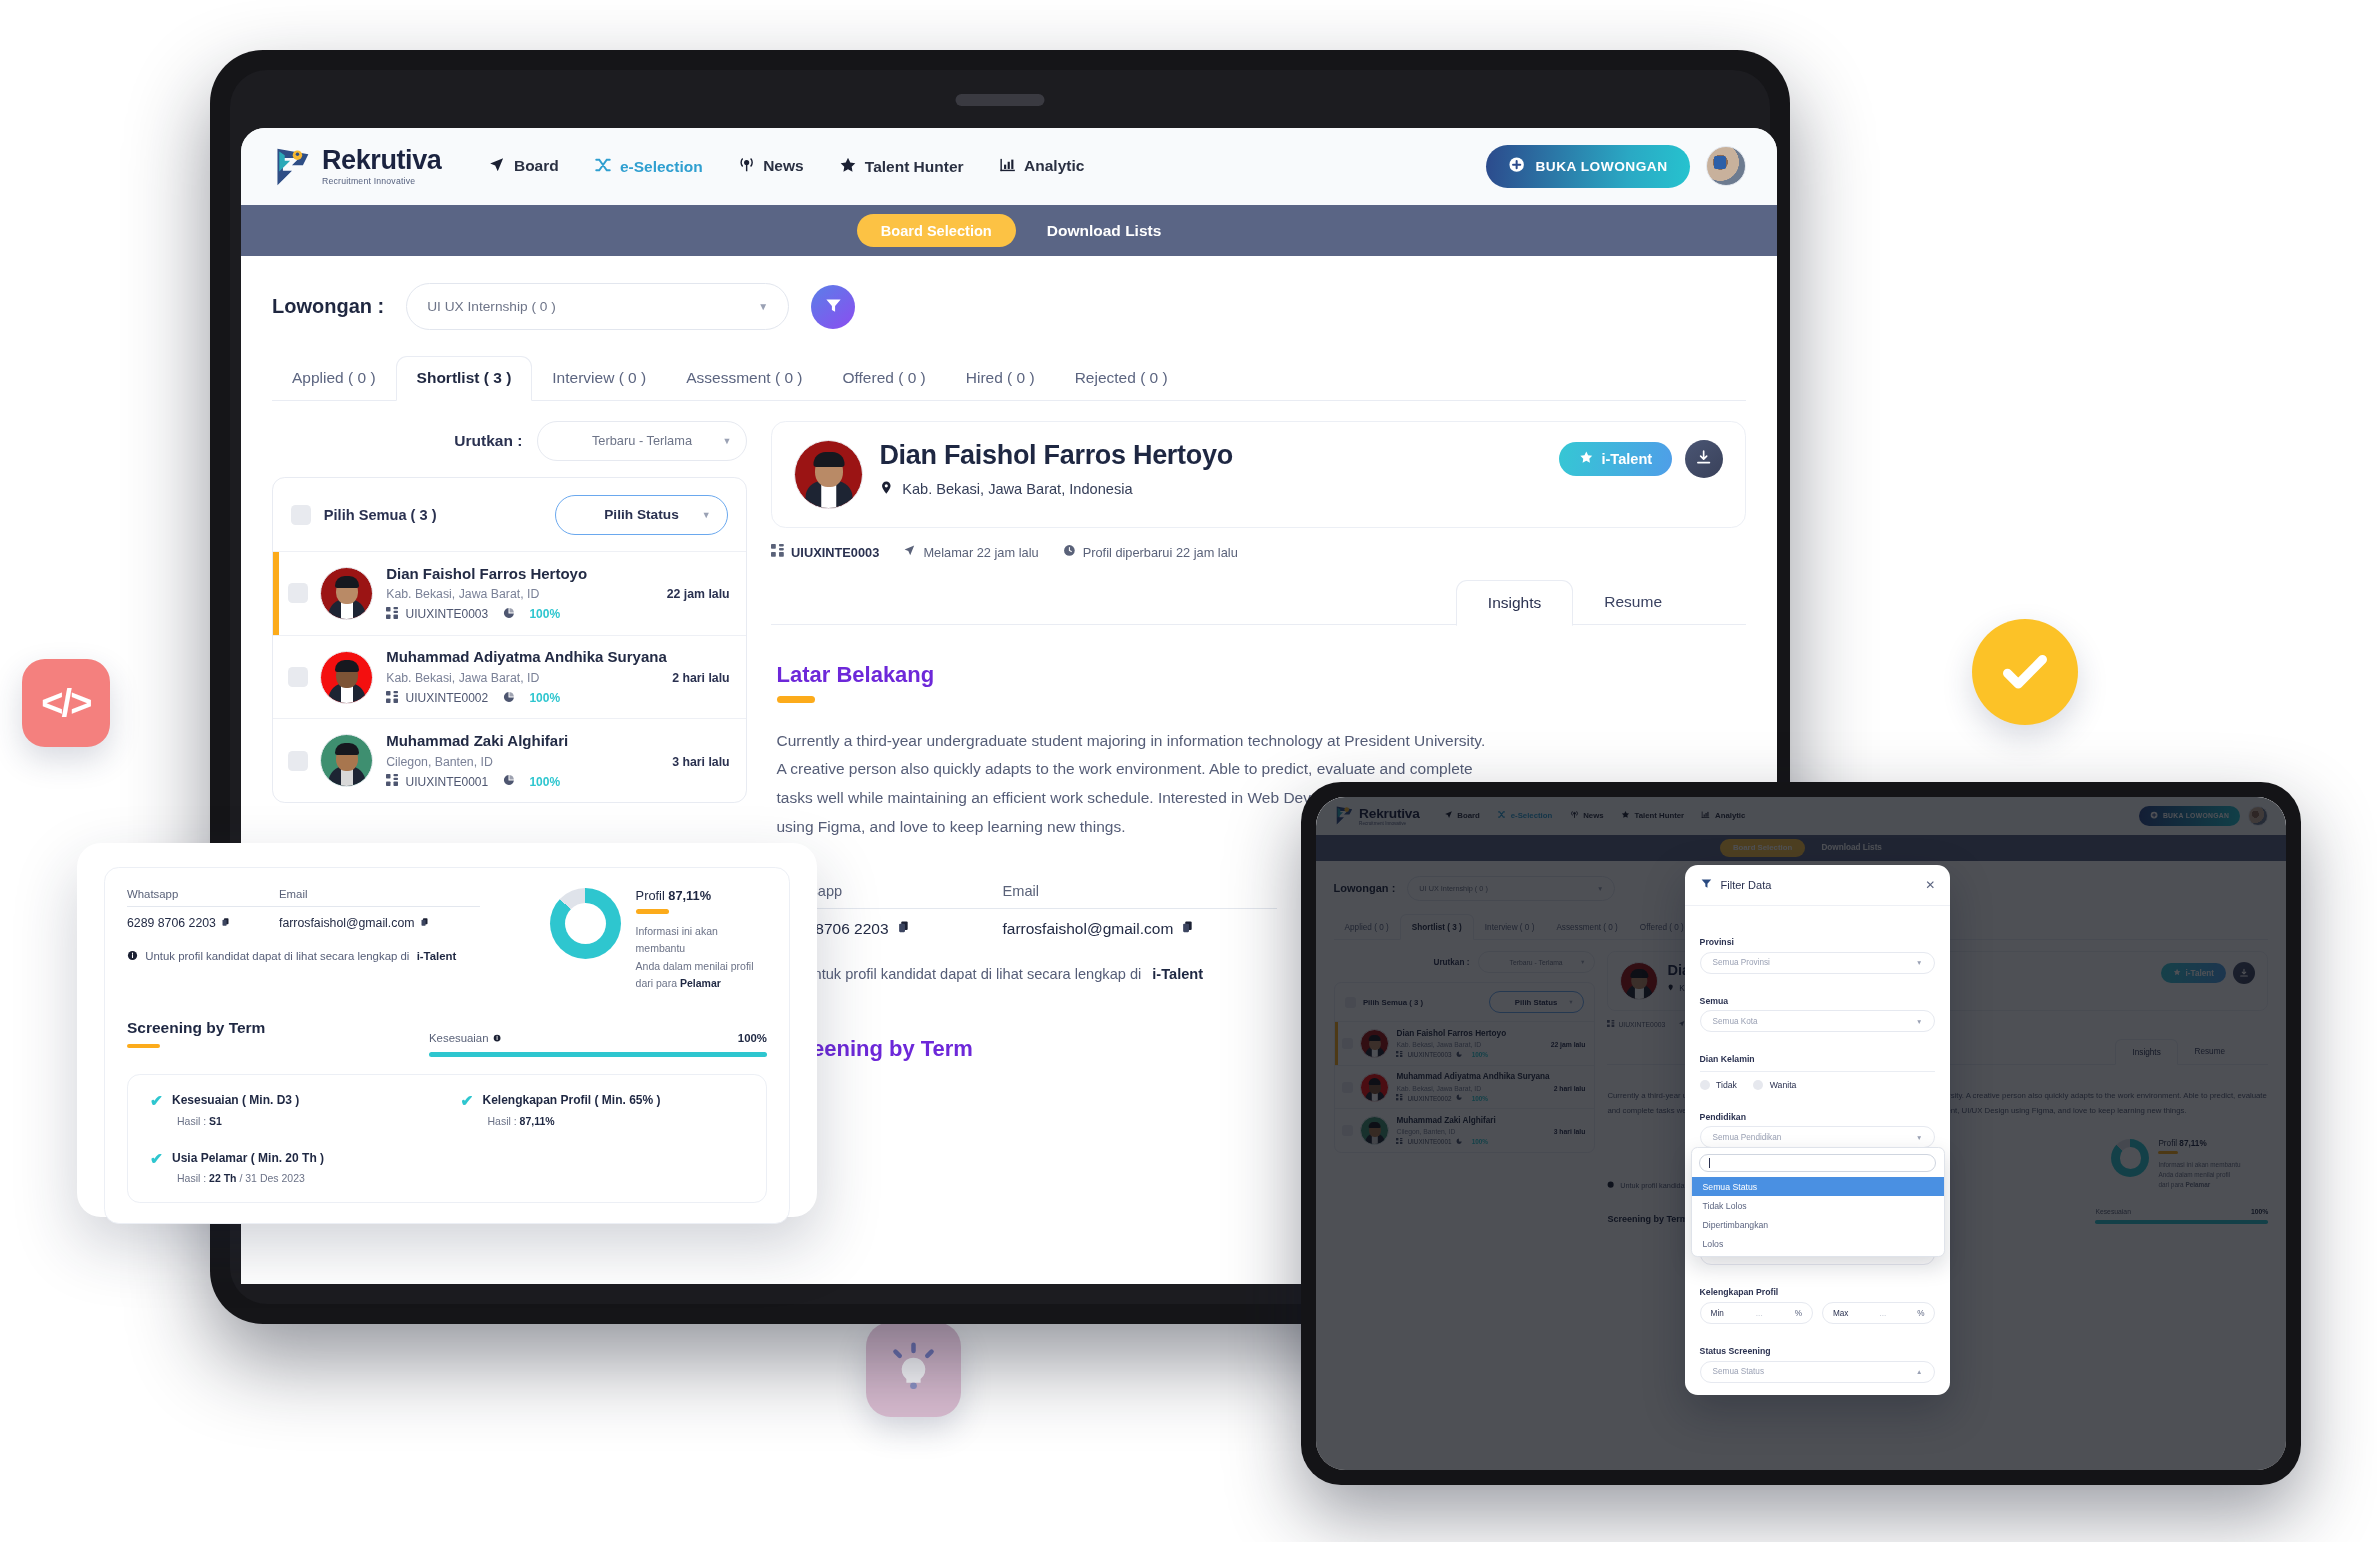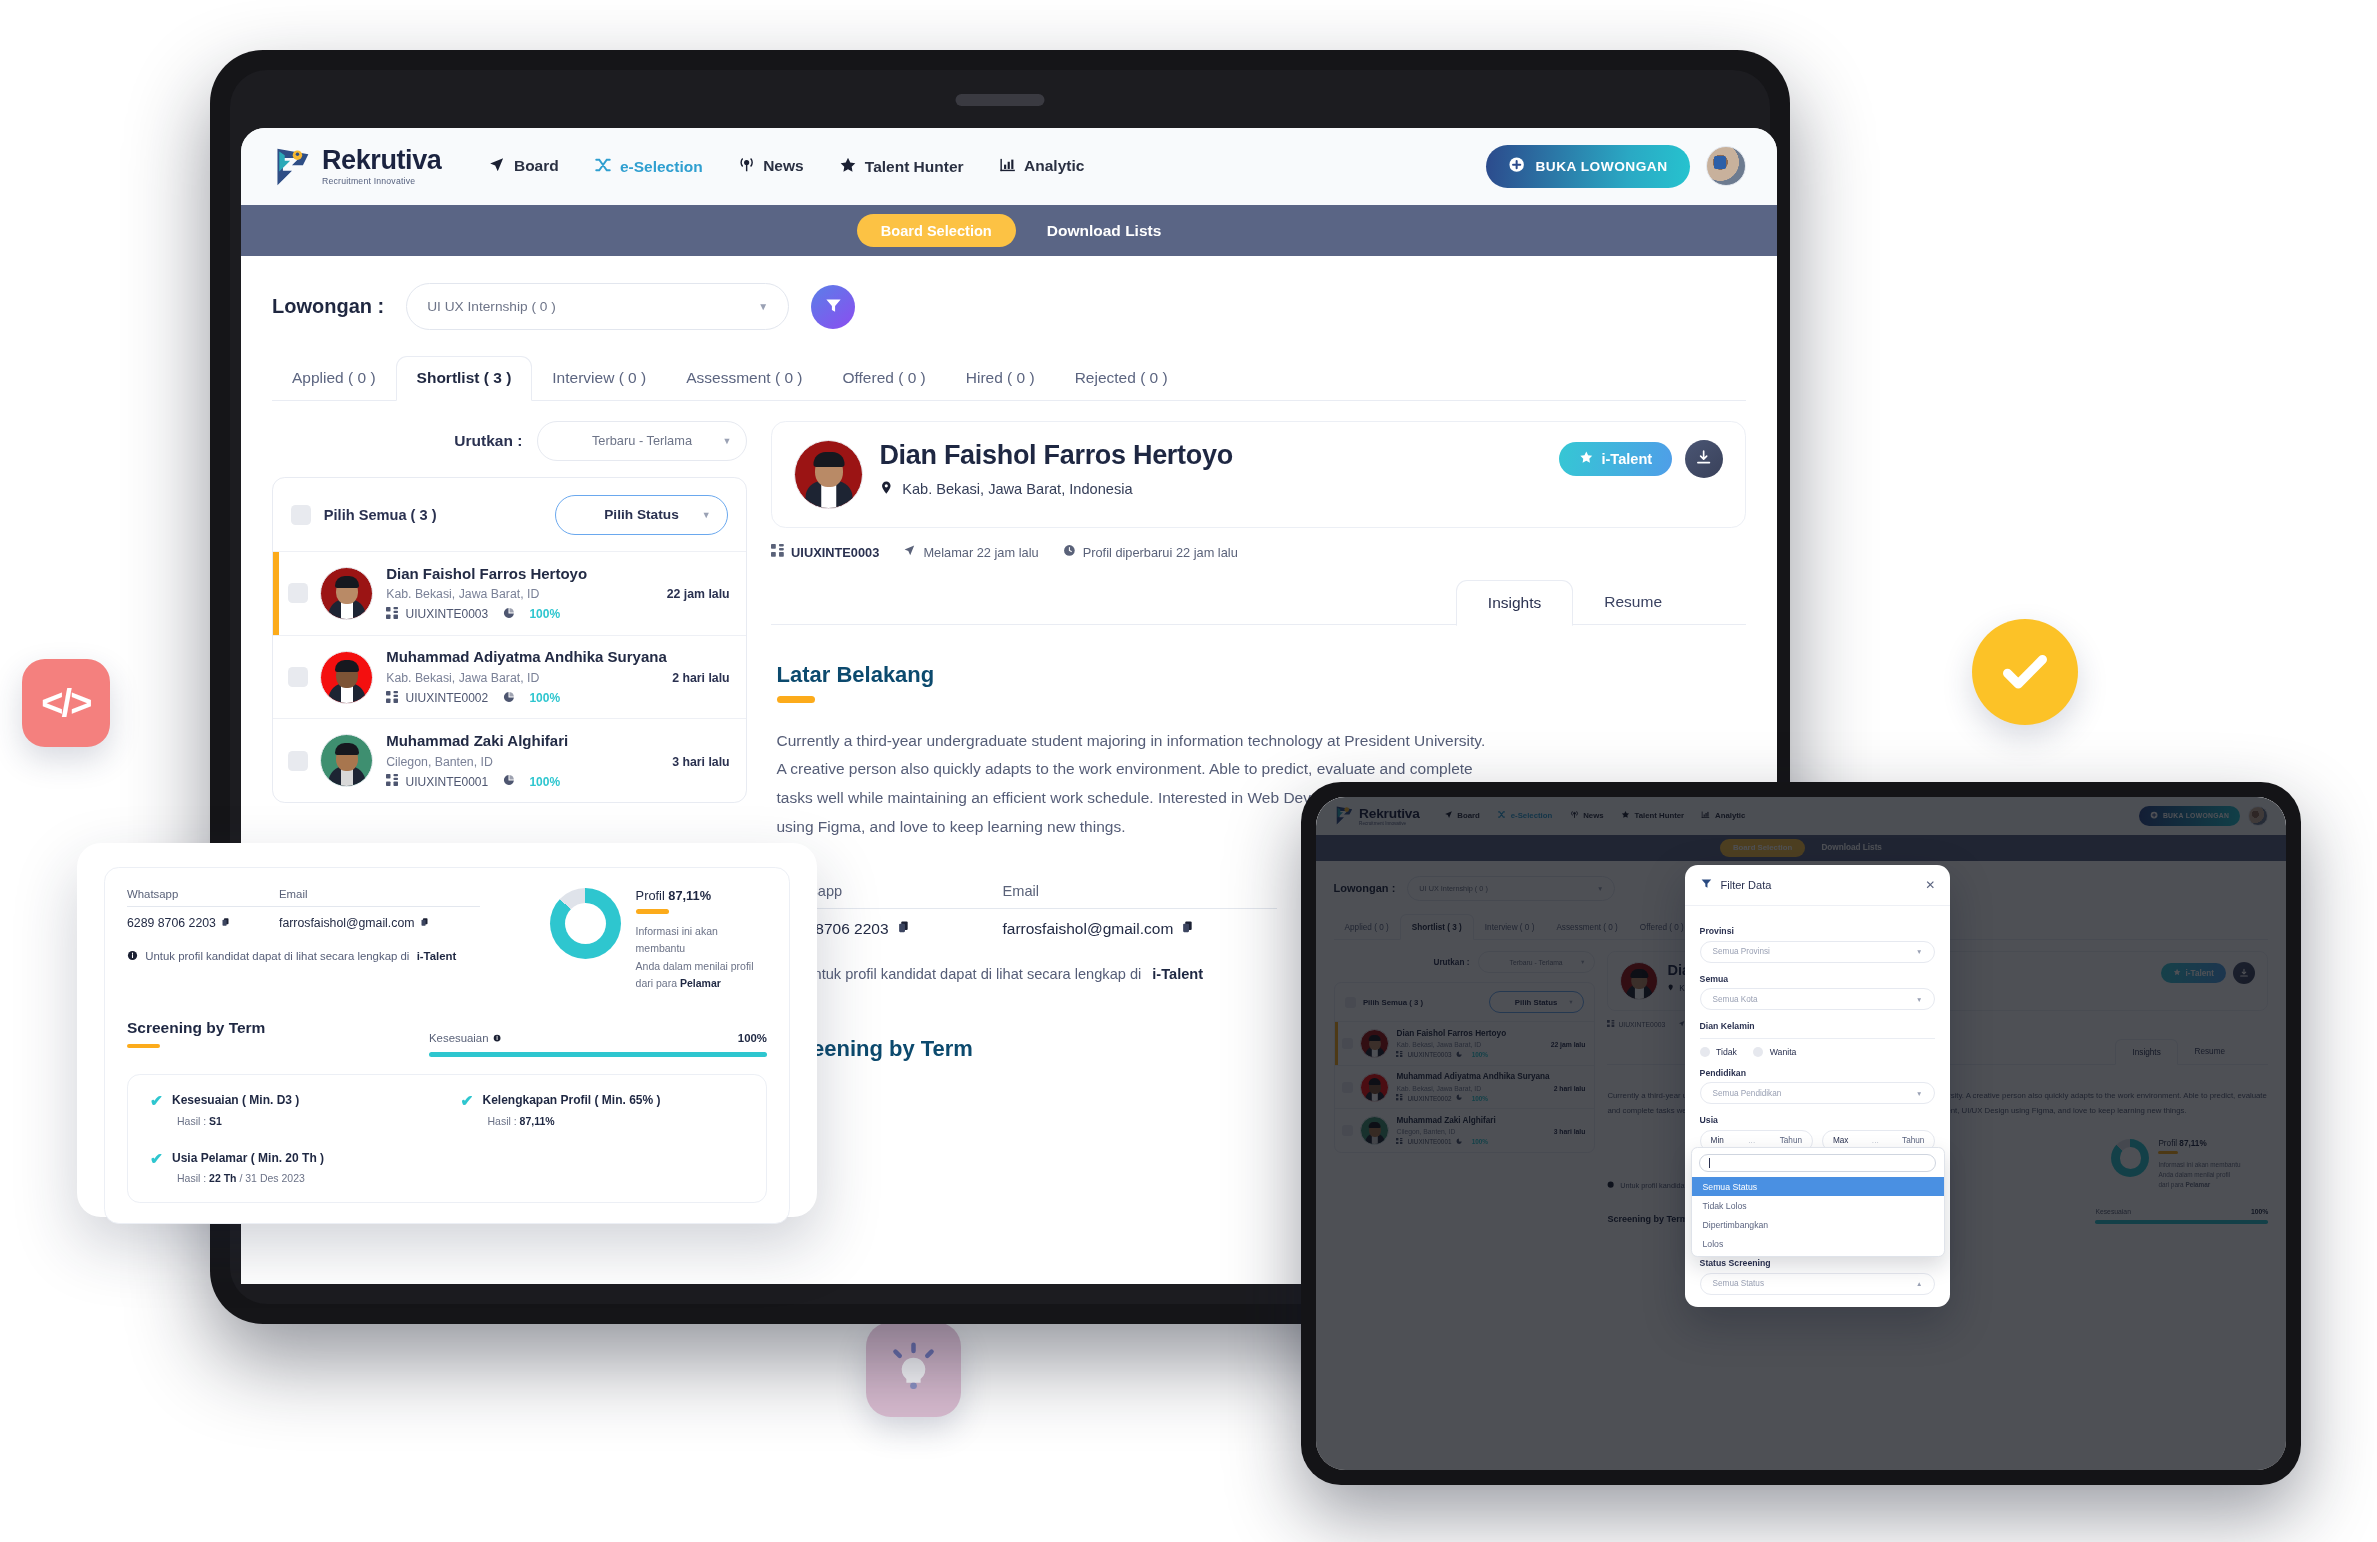--- a/index.html
+++ b/index.html
@@ -189,21 +189,21 @@
   .detail-subline .code { color: #2a3150; font-weight: 600; }
 
   .ins-tabs { display: flex; justify-content: flex-end; gap: 0; margin-top: 20px;
               border-bottom: 1.4px solid #e9ecf3; padding-right: 53px; }
   .ins-tab { font-size: 15.5px; color: #3a4261; padding: 12.8px 31px; cursor: pointer; }
   .ins-tab.active { font-weight: 500; color: #2a3150;
     border: 1.4px solid #e9ecf3; border-bottom: 1.4px solid #fff;
     border-radius: 11px 11px 0 0; margin-bottom: -1.4px; background: #fff; }
 
   .ins-body { padding: 37px 5.5px 0 5.5px; }
-  .sec-title { font-size: 22px; font-weight: 700; color: #0c4a6e; }
+  .sec-title { font-size: 22px; font-weight: 700; color: #6d28d9; }
   .sec-underline { width: 38px; height: 6.4px; background: #fcab1b; border-radius: 3.7px; margin-top: 8.2px; }
   .sec-text { margin-top: 24px; font-size: 15.5px; line-height: 1.85; color: #555d77; max-width: 721px; }
 
   .contact-row { display: flex; gap: 0; margin-top: 42px; }
   .contact-col { width: 226px; }
   .contact-lbl { font-size: 14.6px; color: #5a6279; padding-bottom: 8.2px; border-bottom: 0.9px solid #e3e7ee; }
   .contact-val { margin-top: 11px; font-size: 15.5px; color: #232b45; display: flex; align-items: center; gap: 8.2px; }
   .note-row { display: flex; align-items: center; gap: 11px; margin-top: 27px; font-size: 14.6px; color: #555d77; }
   .note-row b { color: #1e2742; }
   .scr-title { margin-top: 53px; }
@@ -353,21 +353,21 @@
   #filter-modal {
     position: absolute; z-index: 9; left: 1685px; top: 865px; width: 265px;
     background: #fff; border-radius: 12.8px; box-shadow: 0 16.4px 42px rgba(15,20,40,.28);
     padding: 0 0 12.8px 0;
   }
   .fm-head { display: flex; align-items: center; gap: 8.2px; padding: 12px 14.6px;
              border-bottom: 0.9px solid #eef0f5; }
   .fm-title { font-size: 11px; font-weight: 400; color: #2a3150; }
   .fm-close { margin-left: auto; color: #5c6580; font-size: 12px; cursor: pointer; line-height: 1; }
   .fm-body { padding: 9px 14.6px 0 14.6px; }
-  .fm-lbl { font-size: 8.7px; font-weight: 700; color: #2a3150; margin-top: 11px; }
+  .fm-lbl { font-size: 8.7px; font-weight: 700; color: #2a3150; margin-top: 22px; }
   .fm-sel { height: 22px; border: 0.9px solid #e6e9f0; border-radius: 12px; margin-top: 4.6px;
             display: flex; align-items: center; padding: 0 12px; font-size: 8.2px; color: #9aa1b4; cursor: pointer; }
   .fm-sel .caret { margin-left: auto; color: #9aa1b4; font-size: 6.4px; }
   .fm-divider { height: 0.9px; background: #eaedf3; margin-top: 6.4px; }
   .fm-radios { display: flex; align-items: center; gap: 16.4px; margin-top: 8.2px; }
   .fm-radio { display: flex; align-items: center; gap: 6.4px; font-size: 8.7px; color: #2a3150; cursor: pointer; }
   .fm-dot { width: 10px; height: 10px; border-radius: 50%; background: #e6e8ee; flex: none; }
   .fm-two { display: flex; gap: 9px; margin-top: 4.6px; }
   .fm-inp { flex: 1; height: 22px; border: 0.9px solid #e6e9f0; border-radius: 12px;
             display: flex; align-items: center; padding: 0 10px; font-size: 8.2px; color: #2a3150; cursor: text; }

